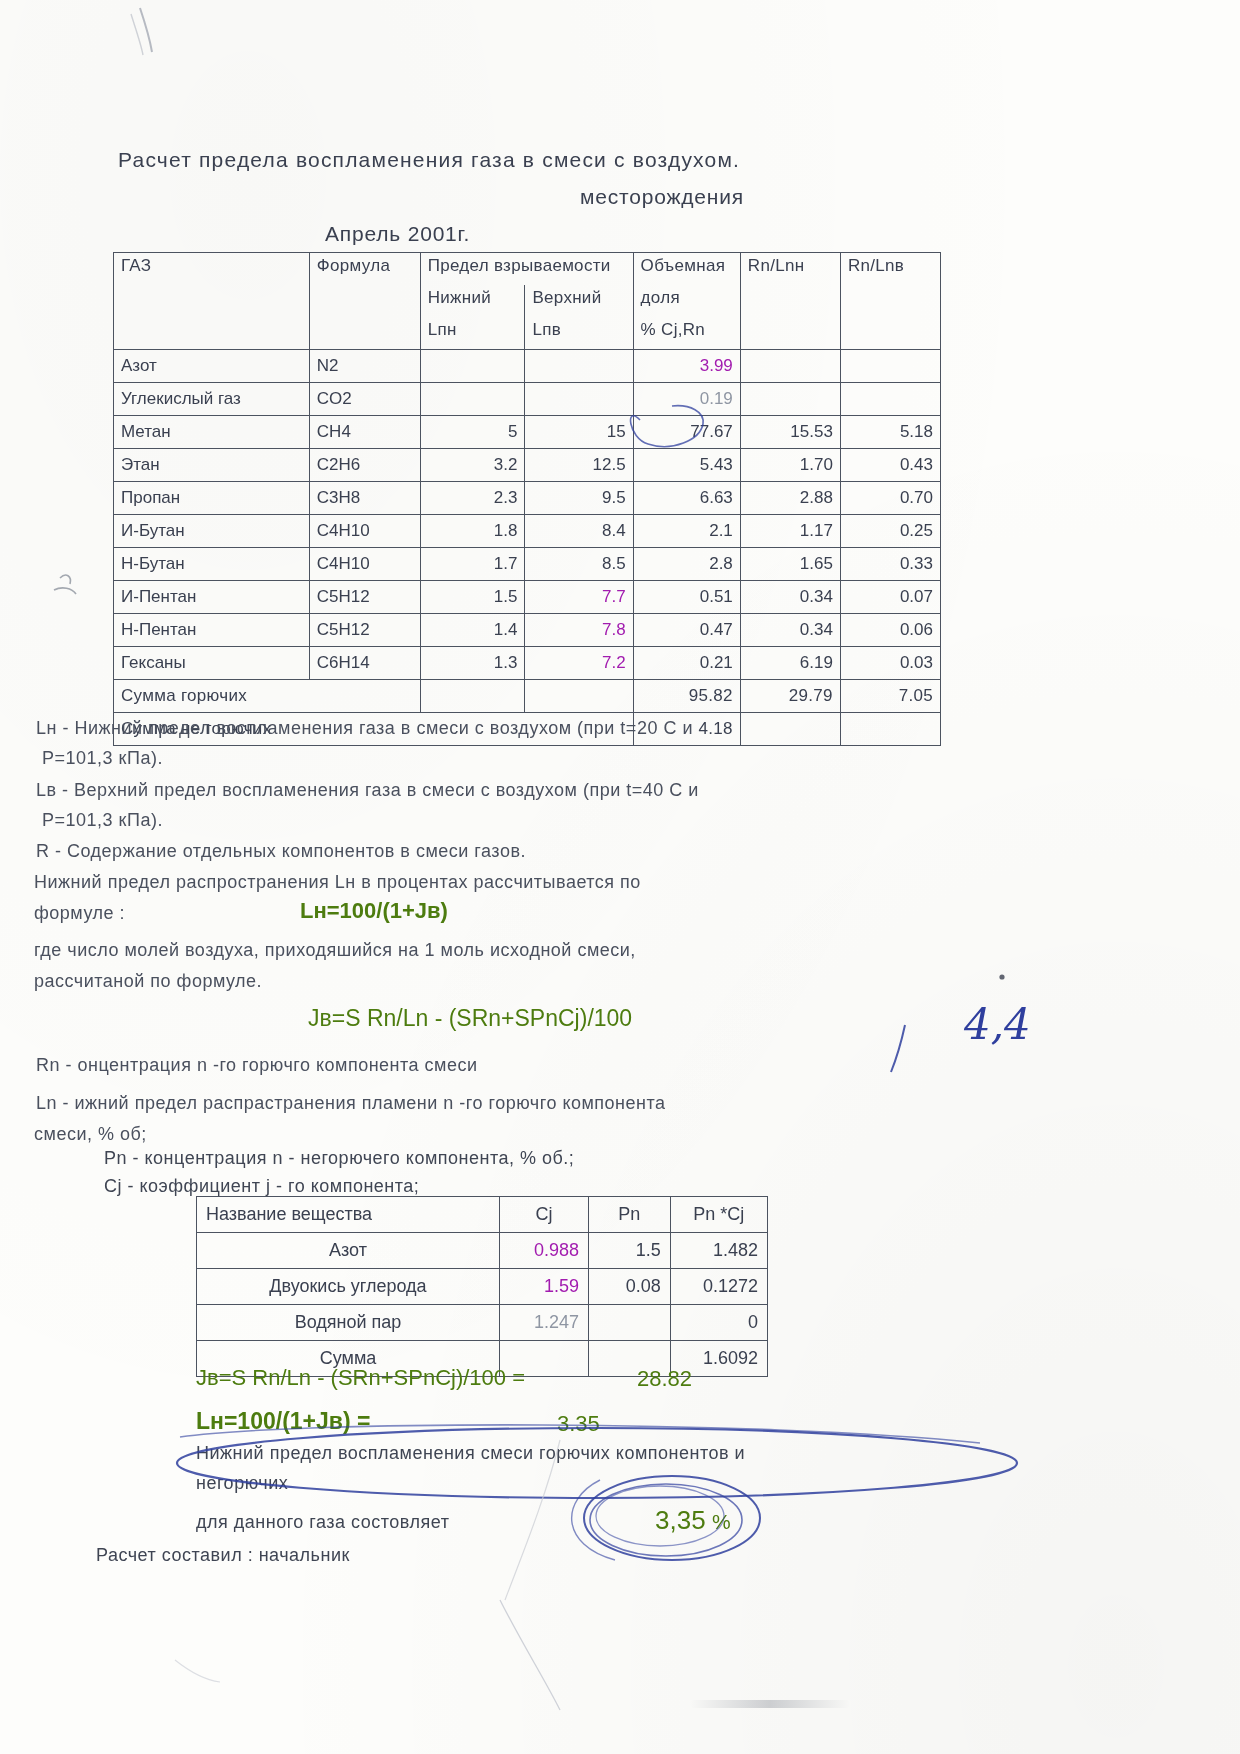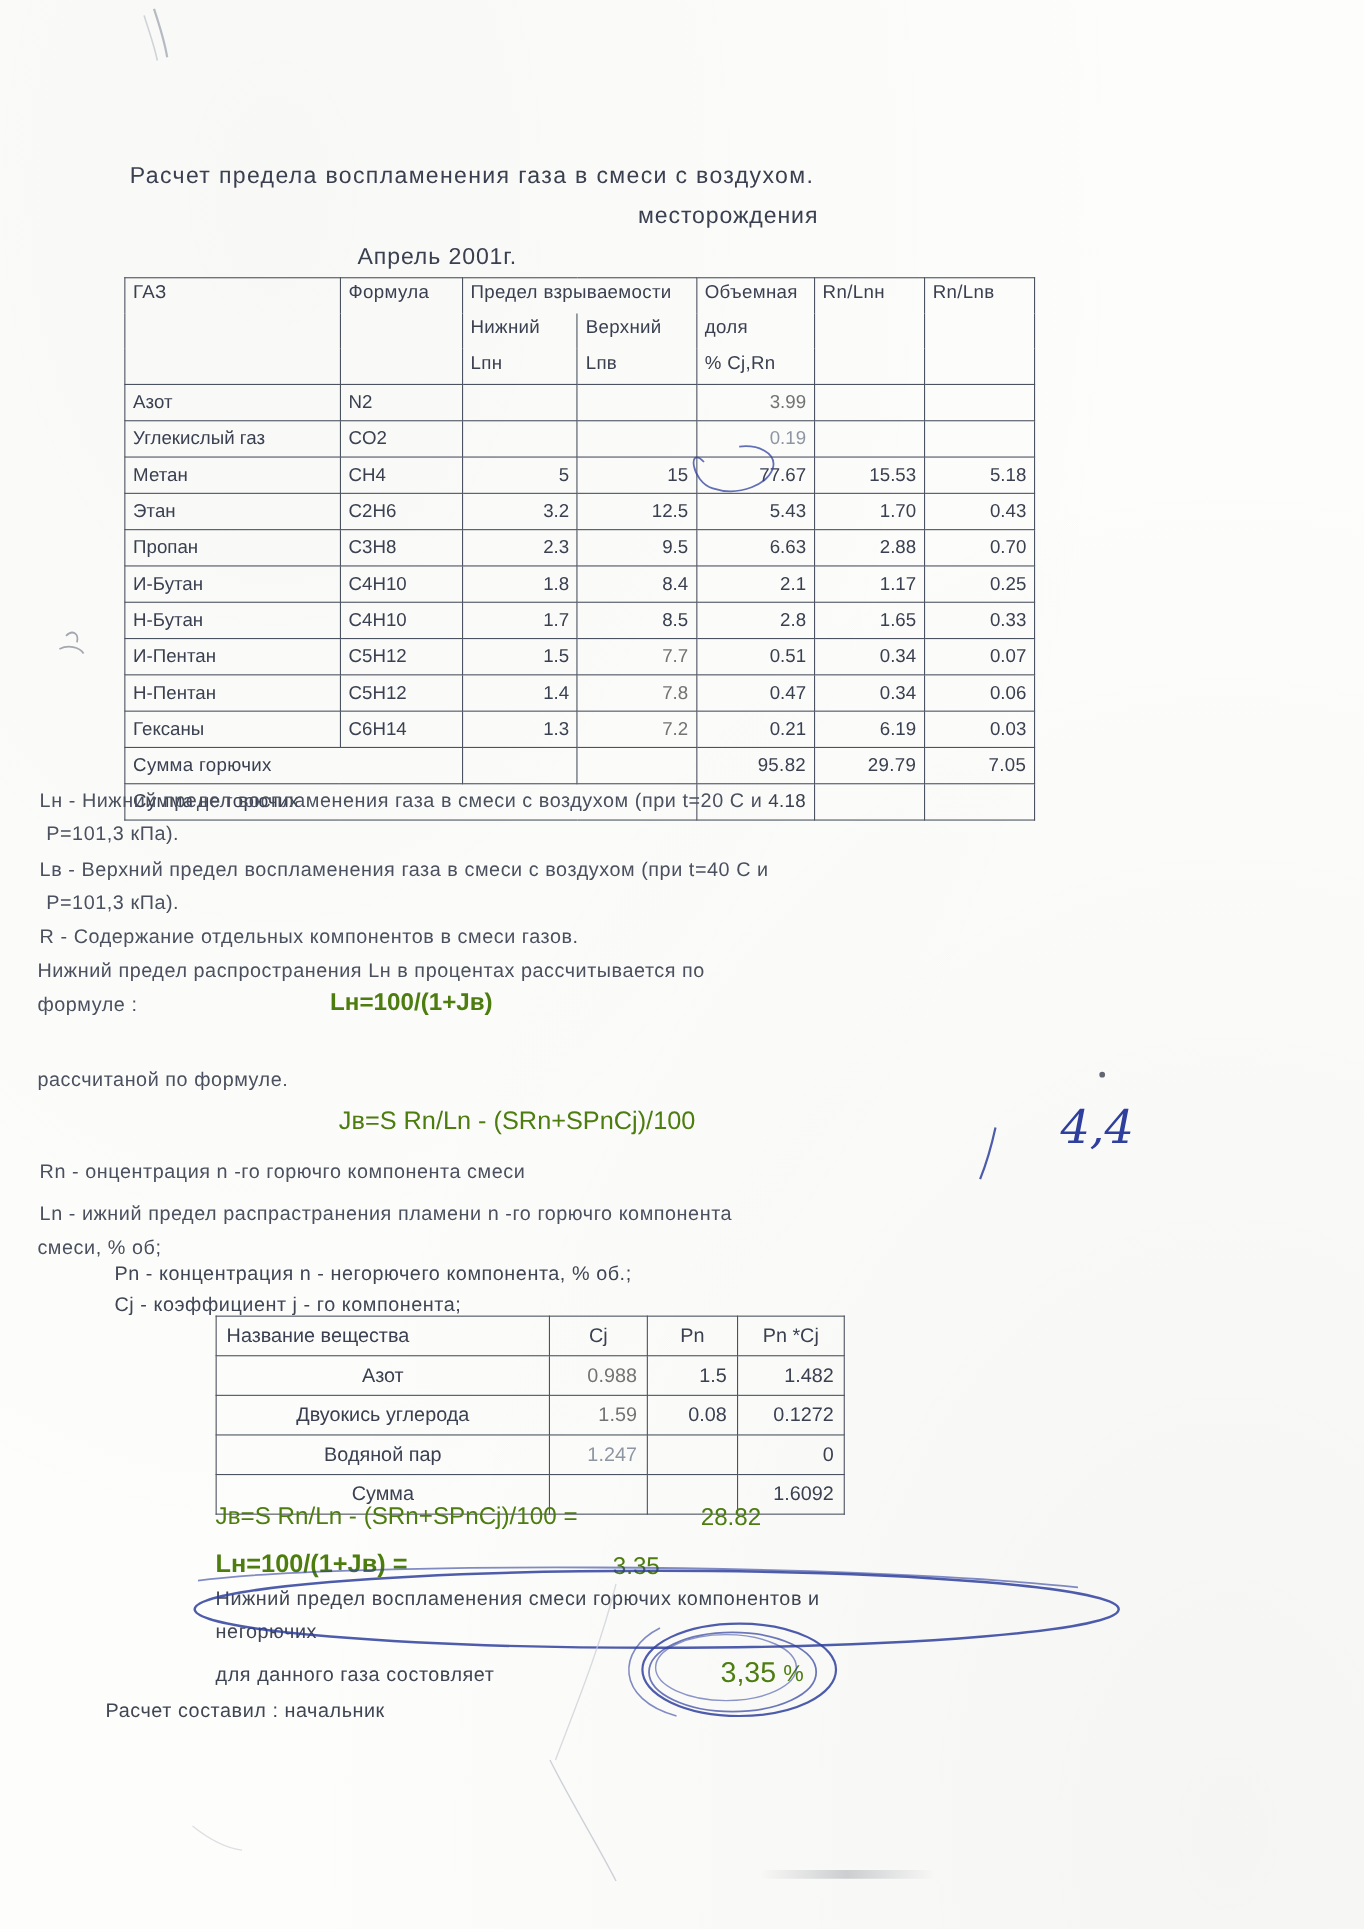--- a/index.html
+++ b/index.html
@@ -84,21 +84,21 @@
   }
   .gas-table .hdr td {
     vertical-align: top;
     letter-spacing: 0.3px;
   }
   .no-top { border-top: none !important; }
   .no-bottom { border-bottom: none !important; }
   .num { text-align: right; }
   .ctr { text-align: center; }
   .cell-clip { overflow: hidden; white-space: nowrap; }
-  .faint { color: #737373; }
+  .faint { color: #a21caf; }
   .vfaint { color: #8f96a3; }
   .row-sum td { letter-spacing: 0.3px; }
 
   
   .para {
     position: absolute;
     font-size: 18px;
     letter-spacing: 0.5px;
     color: #3f4553;
     white-space: nowrap;
@@ -293,20 +293,21 @@
     <div class="para cut" style="left:4px; top:718px;">Lн - Нижний  предел  воспламенения  газа в смеси с воздухом  (при t=20 С и</div>
     <div class="para cut" style="left:10px; top:748px;">Р=101,3 кПа).</div>
     <div class="para cut" style="left:4px; top:780px;">Lв - Верхний  предел  воспламенения  газа  в смеси с воздухом   (при t=40 С и</div>
     <div class="para cut" style="left:10px; top:810px;">Р=101,3 кПа).</div>
     <div class="para cut" style="left:4px; top:841px;">R - Содержание  отдельных  компонентов  в  смеси  газов.</div>
     <div class="para cut" style="left:2px; top:872px;">Нижний  предел  распространения  Lн          в   процентах  рассчитывается  по</div>
     <div class="para cut" style="left:2px; top:903px;">формуле :</div>
 
     <div class="formula" style="left:300px; top:898px;">Lн=100/(1+Jв)</div>
 
+    <div class="para cut" style="left:2px; top:940px;">где число молей воздуха, приходяшийся  на 1 моль  исходной смеси,</div>
     <div class="para cut" style="left:2px; top:971px;text-align:right;">рассчитаной       по  формуле.</div>
 
     <div class="formula light" style="left:308px; top:1005px; font-size:23px;">Jв=S Rn/Ln - (SRn+SPnCj)/100</div>
 
     <div class="para cut" style="left:4px; top:1055px;">Rn -  онцентрация n -го горючго компонента смеси</div>
     <div class="para cut" style="left:4px; top:1093px;">Ln -    ижний  предел распрастранения  пламени  n -го горючго компонента</div>
     <div class="para cut" style="left:2px; top:1124px;">смеси, % об;</div>
     <div class="para" style="left:104px; top:1148px;">Рn - концентрация  n -  негорючего  компонента, % об.;</div>
     <div class="para" style="left:104px; top:1176px;">Сj - коэффициент  j - го компонента;</div>
 

